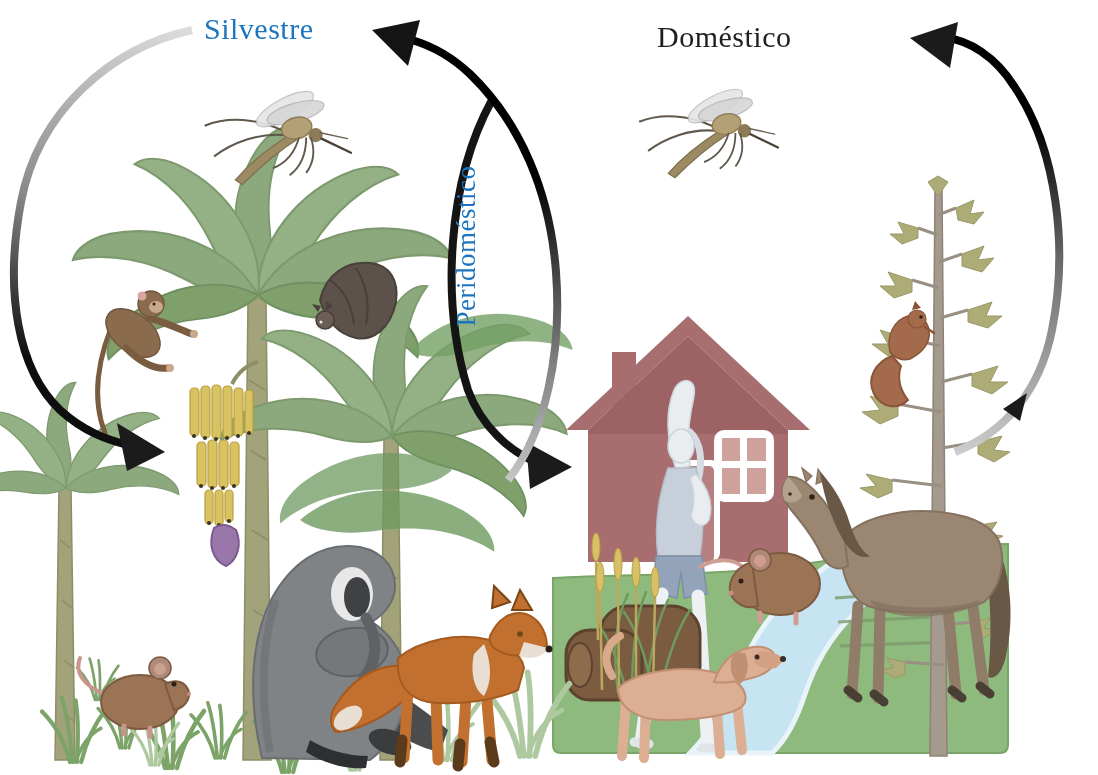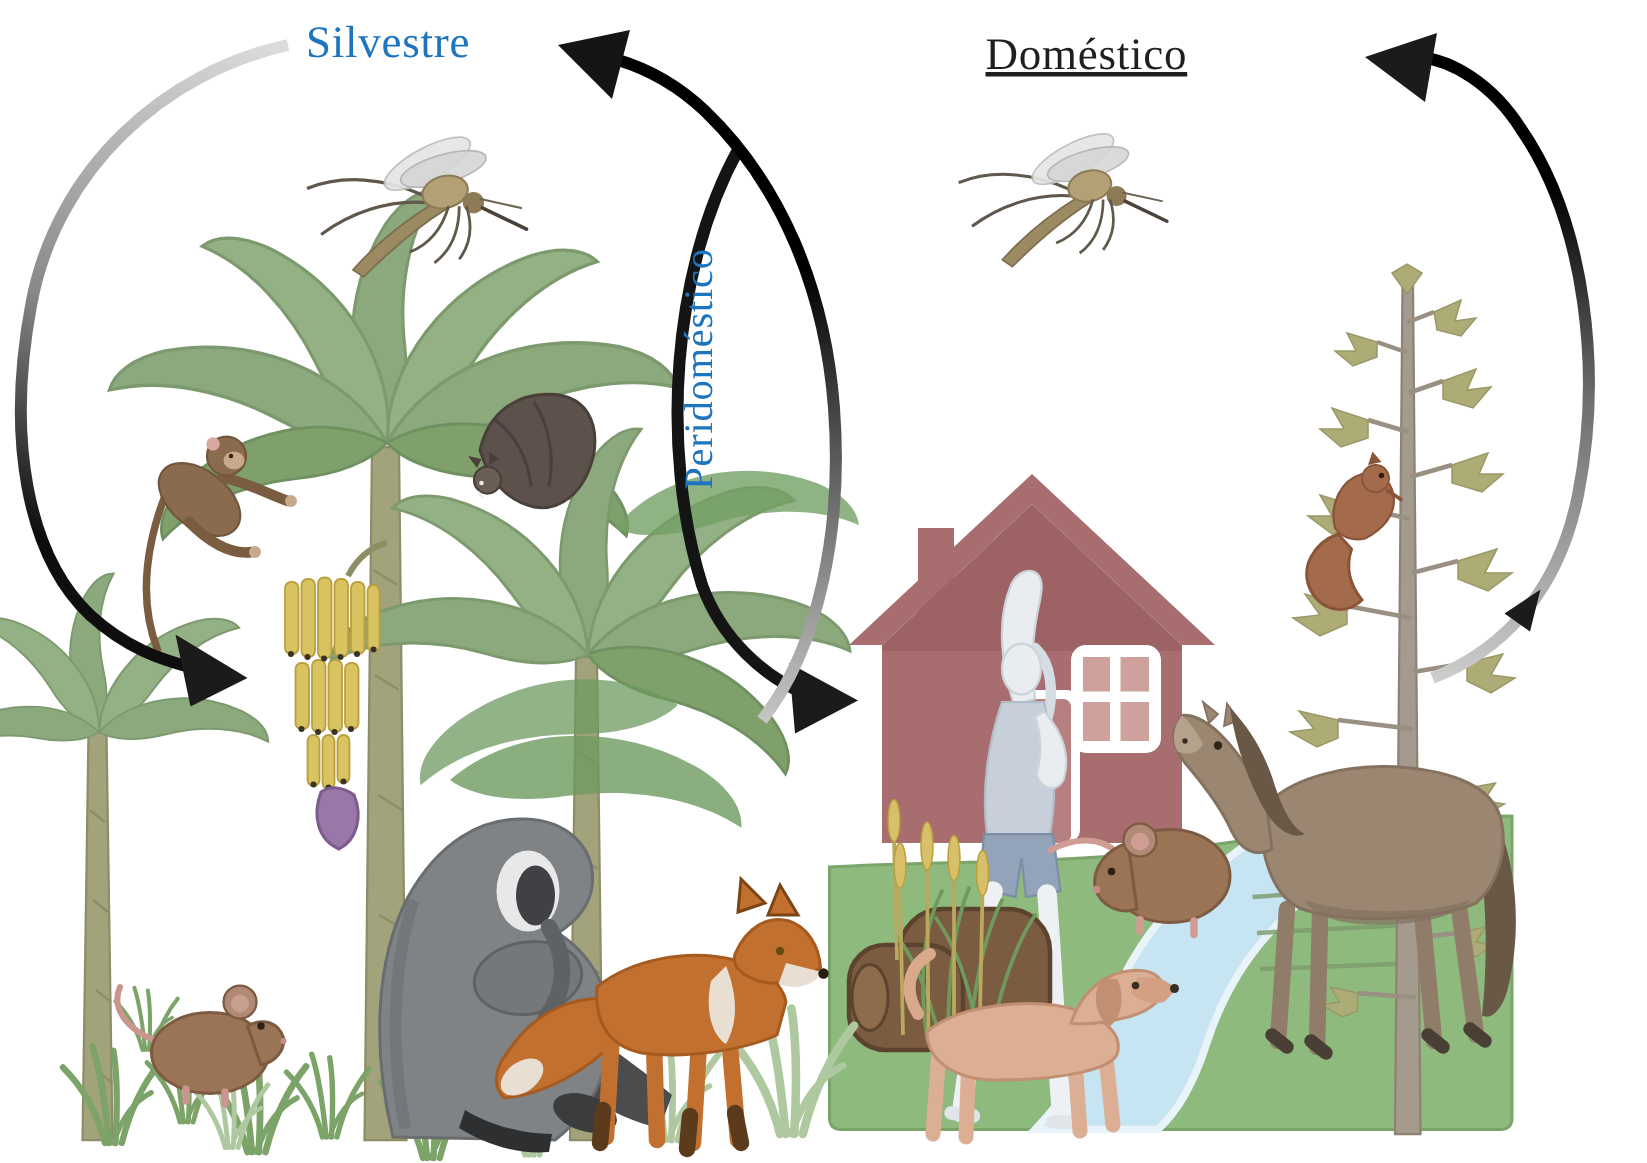--- a/index.html
+++ b/index.html
@@ -12,21 +12,21 @@
   }
   .scene-svg{position:absolute;left:0;top:0;}
   .zone-label{
     position:absolute;
     white-space:nowrap;
     font-family:"Liberation Serif", serif;
     font-size:30px;
     letter-spacing:.5px;
   }
   .label-silvestre{left:204px;top:12px;color:#1d74bf;}
-  .label-domestico{left:657px;top:20px;color:#1f1f1f;text-decoration:underline;}
+  .label-domestico{left:657px;top:20px;color:#1f1f1f;}
   .label-peridomestico{
     left:466px;top:246px;
     color:#1d74bf;font-size:27px;
     transform:translate(-50%,-50%) rotate(-90deg);
   }
 </style>
 </head>
 <body>
 
 <div class="canvas">

